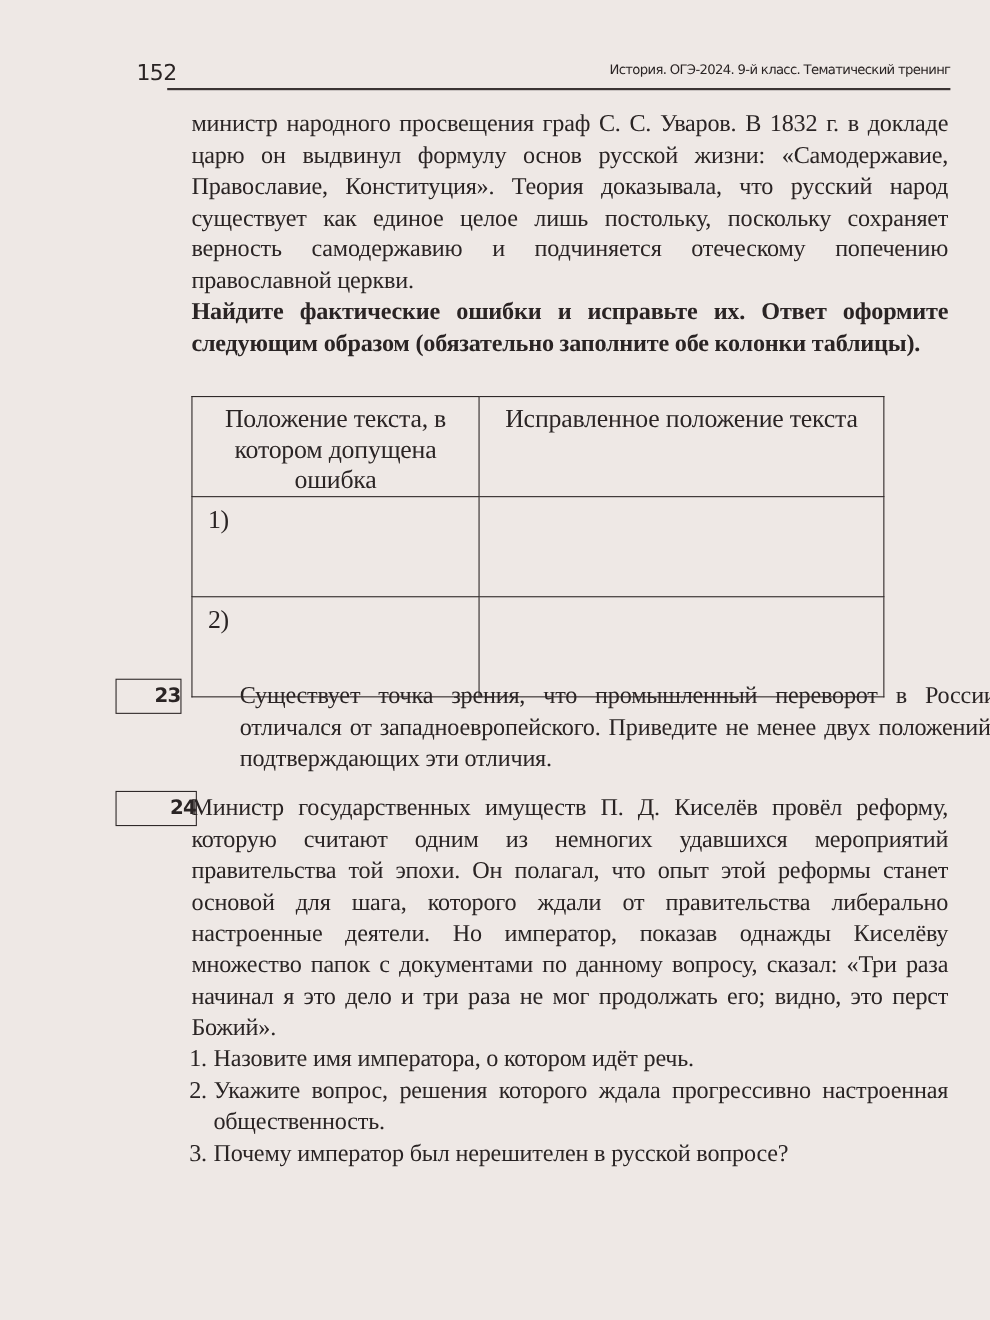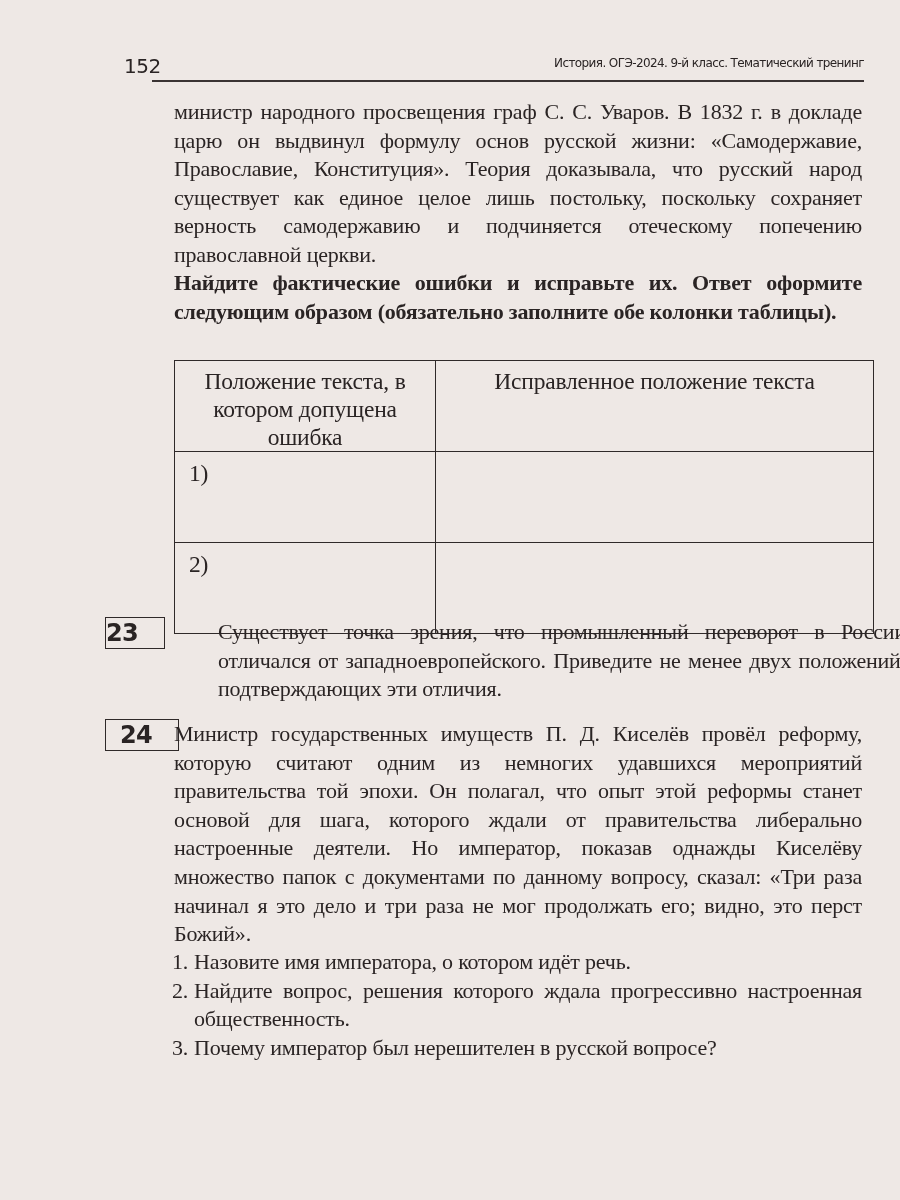--- a/index.html
+++ b/index.html
@@ -31,42 +31,42 @@
       font-size: 22px;
       line-height: 28.6px;
       text-align: justify;
       letter-spacing: -0.2px;
     }
     .block { position: absolute; left: 174px; width: 688px; }
     .p1 { top: 98px; }
     .p2 { top: 269px; font-weight: bold; }
 
     .error-table {
-      position: absolute; left: 174px; top: 360px; width: 700px;
+      position: absolute; left: 174px; top: 360px; width: 630px;
       border-collapse: collapse;
       font-family: "Liberation Serif", serif; font-size: 23.5px;
       letter-spacing: -0.2px;
     }
     .error-table th, .error-table td {
       border: 1.6px solid #2f2929;
       vertical-align: top;
       padding: 0;
     }
     .error-table th {
       font-weight: normal; text-align: center;
       height: 64px; line-height: 28px; padding-top: 6px;
     }
     .error-table td { height: 82px; padding: 8px 0 0 14px; }
     .col1 { width: 260px; }
 
     .task-num {
       position: absolute; left: 105px; width: 58px; height: 30px;
       border: 1.6px solid #2f2929;
       font-family: "DejaVu Sans", sans-serif; font-weight: bold;
-      font-size: 24px; line-height: 30px; text-align: left;
+      font-size: 18px; line-height: 30px; text-align: right;
       letter-spacing: -0.8px;
     }
     .t23 { top: 617px; }
     .t24 { top: 719px; padding-left: 14px; }
     .q23 { top: 618px; margin-left: 44px; }
     .q24 { top: 720px; }
     .questions { position: absolute; left: 172px; top: 948px; width: 690px; }
     .q-item { display: flex; }
     .q-n { width: 22px; flex: none; }
     .q-t { flex: 1; text-align: justify; }
@@ -111,19 +111,19 @@
 <div class="task-num t24">24</div>
 <div class="block q24 body-text">Министр государственных имуществ П. Д. Киселёв провёл реформу, которую считают одним из немногих удавшихся мероприятий правительства той эпохи. Он полагал, что опыт этой реформы станет основой для шага, которого ждали от правительства либерально настроенные деятели. Но император, показав однажды Киселёву множество папок с документами по данному вопросу, сказал: «Три раза начинал я это дело и три раза не мог продолжать его; видно, это перст Божий».</div>
 
 <div class="questions body-text">
   <div class="q-item">
     <span class="q-n">1.</span>
     <span class="q-t">Назовите имя императора, о котором идёт речь.</span>
   </div>
   <div class="q-item">
     <span class="q-n">2.</span>
-    <span class="q-t">Найдите вопрос, решения которого ждала прогрессивно настроенная общественность.</span>
+    <span class="q-t">Укажите вопрос, решения которого ждала прогрессивно настроенная общественность.</span>
   </div>
   <div class="q-item">
     <span class="q-n">3.</span>
     <span class="q-t">Почему император был нерешителен в русской вопросе?</span>
   </div>
 </div>
 
 </body></html>

